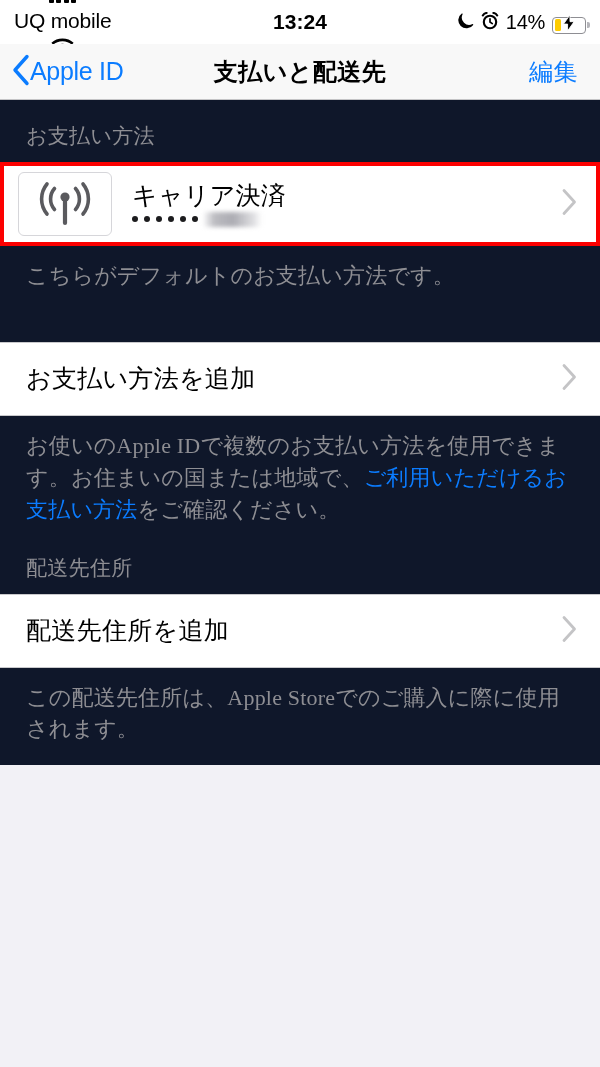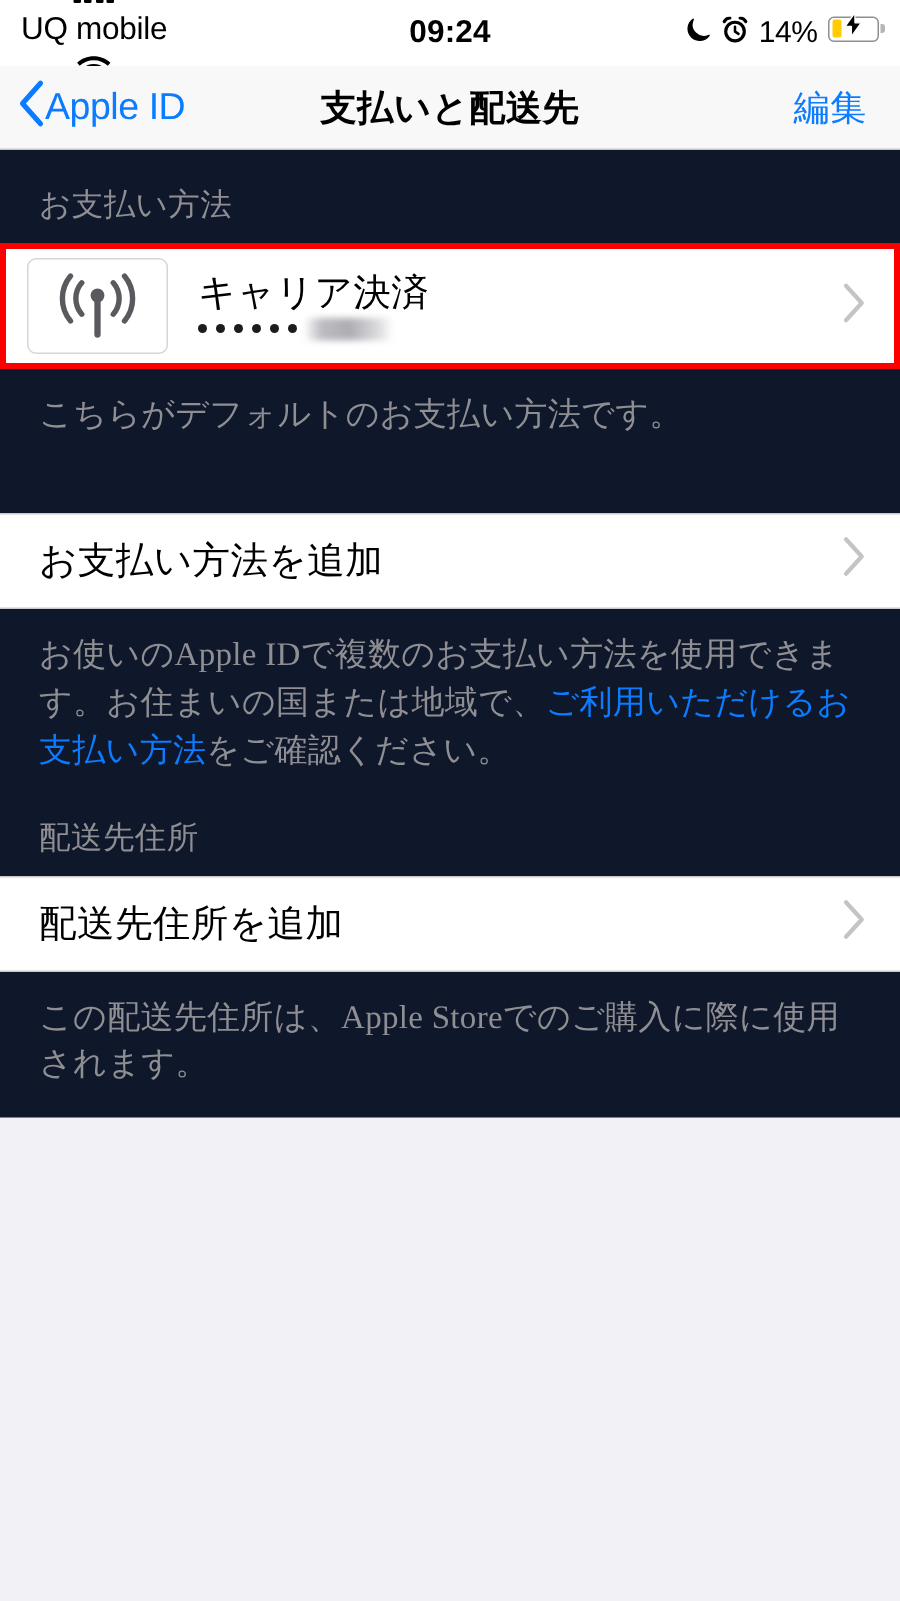--- a/index.html
+++ b/index.html
@@ -64,21 +64,21 @@
     font-size: 21px;
     font-weight: 600;
     color: #000;
     letter-spacing: 0.1px;
     pointer-events: none;
   }
 
   .sb-right {
     margin-left: auto;
     display: flex;
-    align-items: flex-start;
+    align-items: flex-end;
     gap: 7px;
     position: relative;
     z-index: 2;
   }
   .battery-pct {
     font-size: 20px;
     color: #000;
     letter-spacing: -0.3px;
   }
   .battery {
@@ -186,21 +186,21 @@
   .cell {
     background: #ffffff;
     border-top: 1px solid #c9c9cc;
     border-bottom: 1px solid #c9c9cc;
     display: flex;
     align-items: center;
     box-sizing: border-box;
     cursor: pointer;
   }
   .cell-simple {
-    height: 64px;
+    height: 74px;
     padding: 0 22px 0 26px;
   }
   .cell-label {
     font-size: 25px;
     color: #000;
     letter-spacing: 0.3px;
   }
   .chevron {
     margin-left: auto;
     display: block;
@@ -288,21 +288,21 @@
     <span class="carrier-name">UQ mobile</span>
     <span class="wifi-icon">
       <svg width="23" height="17" viewBox="0 0 23 17">
         <path d="M11.5 3.2c3.6 0 6.9 1.35 9.4 3.6l1.7-2.05C19.7 2.05 15.8.5 11.5.5S3.3 2.05.4 4.75L2.1 6.8c2.5-2.25 5.8-3.6 9.4-3.6z" fill="#000"></path>
         <path d="M11.5 8.35c2.1 0 4.05.8 5.5 2.1l1.7-2.05C16.85 6.7 14.3 5.65 11.5 5.65S6.15 6.7 4.3 8.4L6 10.45c1.45-1.3 3.4-2.1 5.5-2.1z" fill="#000"></path>
         <path d="M11.5 16.5l3.45-4.15c-.95-.8-2.15-1.3-3.45-1.3s-2.5.5-3.45 1.3L11.5 16.5z" fill="#000"></path>
       </svg>
     </span>
   </div>
 
-  <div class="sb-center">09:24</div>
+  <div class="sb-center">13:24</div>
 
   <div class="sb-right">
     <span>
       <svg width="17" height="18" viewBox="0 0 17 18">
         <path d="M15.5 12.1A7.4 7.4 0 0 1 5.6 2.2a.6.6 0 0 0-.8-.75A8.2 8.2 0 1 0 16.2 12.9a.6.6 0 0 0-.7-.8z" fill="#000"></path>
       </svg>
     </span>
     <span>
       <svg width="18" height="18" viewBox="0 0 18 18">
         <circle cx="9" cy="10" r="6.2" fill="none" stroke="#000" stroke-width="2.1"></circle>

